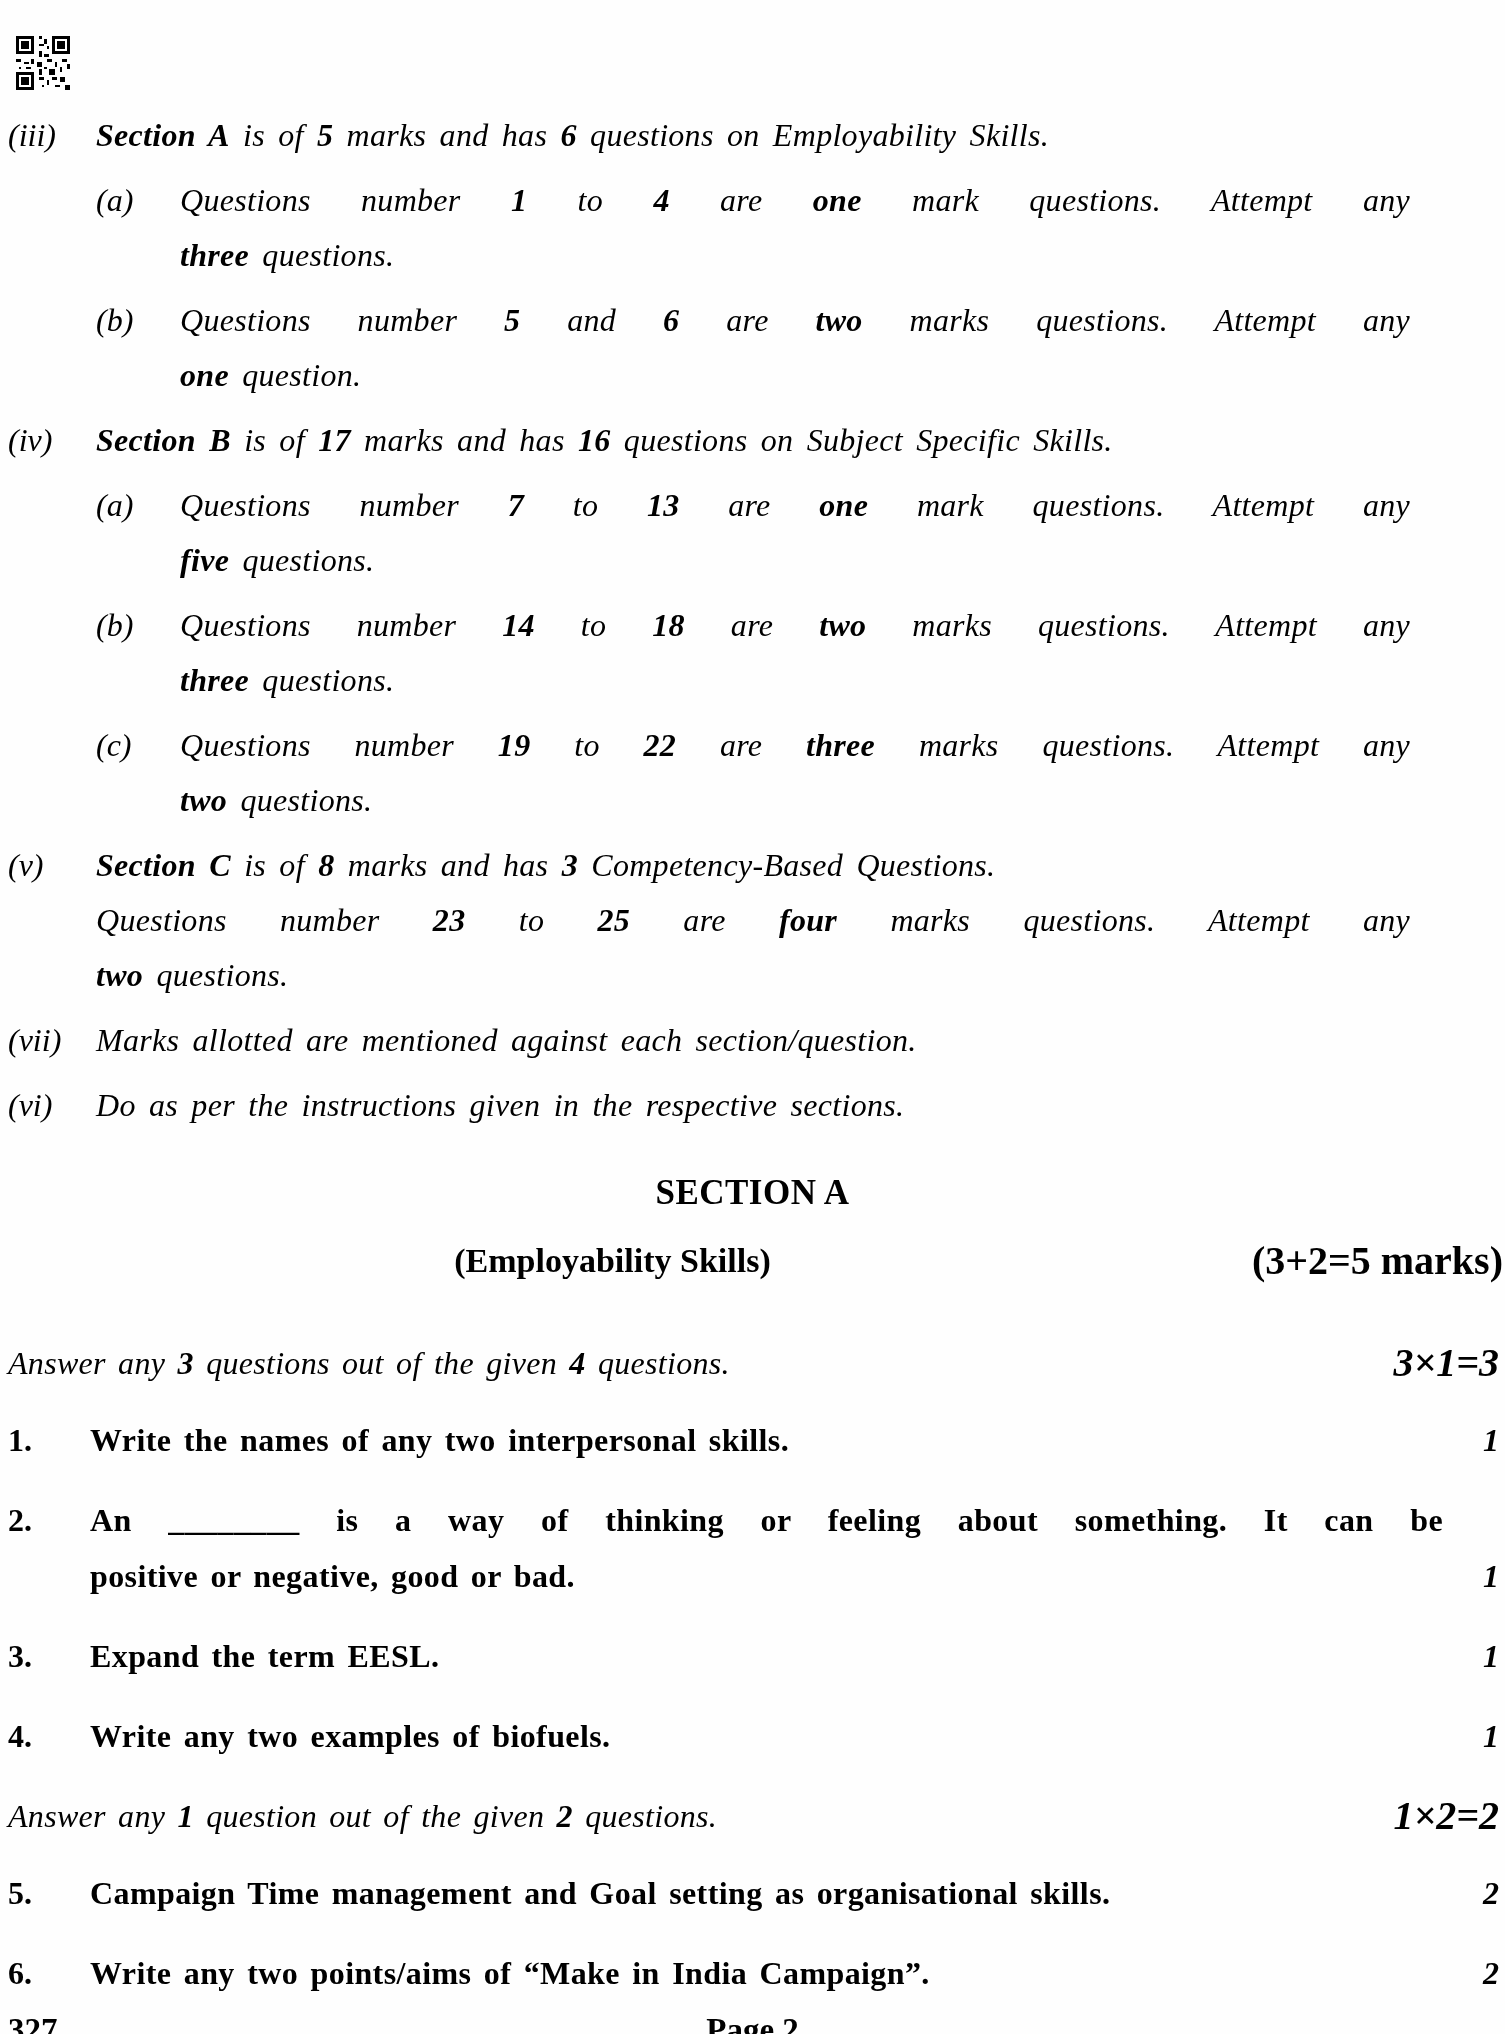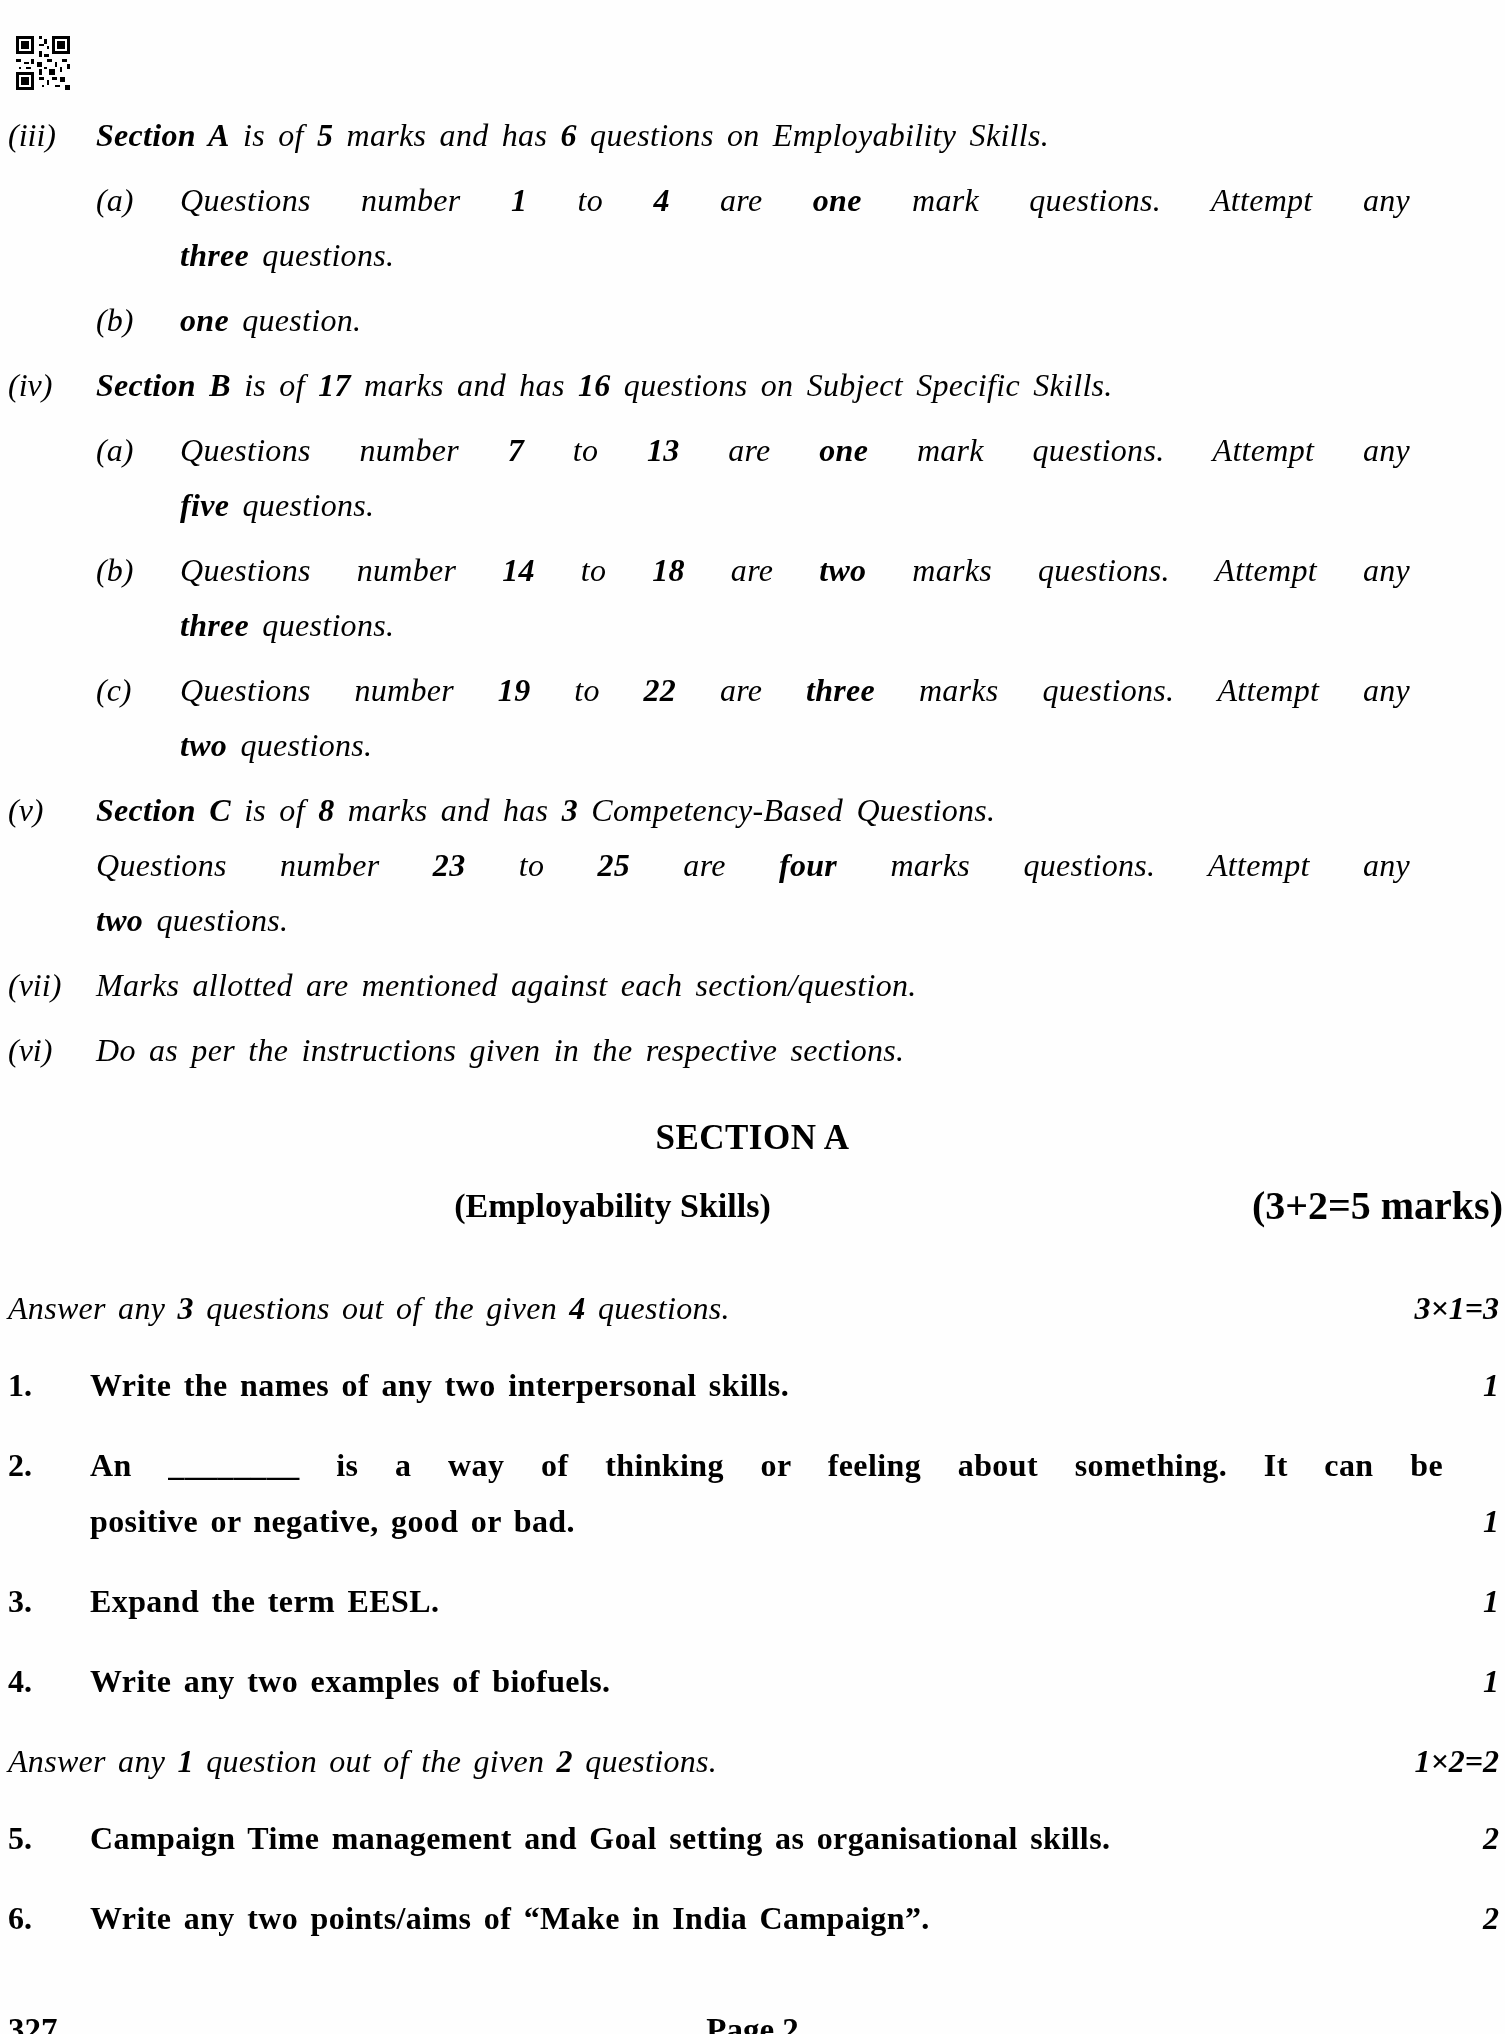--- a/index.html
+++ b/index.html
@@ -20,21 +20,21 @@
   .section-heading{margin-top:36px;text-align:center;font-weight:bold;font-size:35px;
                    line-height:48px;letter-spacing:.5px;}
   .subtitle-row{position:relative;margin-top:20px;height:48px;}
   .subtitle{position:absolute;left:0;right:280px;text-align:center;font-weight:bold;
             font-size:34px;line-height:48px;}
   .subtitle-marks{position:absolute;right:2px;top:0;font-weight:bold;font-size:40px;line-height:48px;}
 
   .questions{margin:50px 6px 0 8px;}
   .note-row{display:flex;margin-bottom:21px;}
   .note-text{flex:1;font-style:italic;font-size:32px;line-height:56px;letter-spacing:.3px;word-spacing:4px;}
-  .note-marks{font-style:italic;font-weight:bold;font-size:32px;line-height:56px;
+  .note-marks{font-style:italic;font-weight:bold;font-size:40px;line-height:56px;
               margin-left:20px;white-space:nowrap;}
   .q-row{display:flex;margin-bottom:24px;}
   .q-num{flex:0 0 82px;font-weight:bold;font-size:32px;line-height:56px;}
   .q-text{flex:1;min-width:0;font-weight:bold;font-size:32px;line-height:56px;
           letter-spacing:.4px;word-spacing:4px;}
   .q-line{font-weight:bold;}
   .q-marks{flex:0 0 56px;text-align:right;font-style:italic;font-weight:bold;font-size:32px;
            line-height:56px;align-self:flex-end;}
 
   .footer{position:absolute;left:8px;right:8px;top:2012px;height:40px;font-weight:bold;font-size:33px;}
@@ -110,20 +110,21 @@
       <div class="instr-item sub">
         <div class="instr-label">(a)</div>
         <div class="instr-content">
           <div class="instr-line jl">Questions number <b>1</b> to <b>4</b> are <b>one</b> mark questions. Attempt any</div>
           <div class="instr-line"><b>three</b> questions.</div>
         </div>
       </div>
       <div class="instr-item sub">
         <div class="instr-label">(b)</div>
         <div class="instr-content">
+          <div class="instr-line jl">Questions number <b>5</b> and <b>6</b> are <b>two</b> marks questions. Attempt any</div>
           <div class="instr-line"><b>one</b> question.</div>
         </div>
       </div>
       <div class="instr-item">
         <div class="instr-label">(iv)</div>
         <div class="instr-content">
           <div class="instr-line"><b>Section B</b> is of <b>17</b> marks and has <b>16</b> questions on Subject Specific Skills.</div>
         </div>
       </div>
       <div class="instr-item sub">

